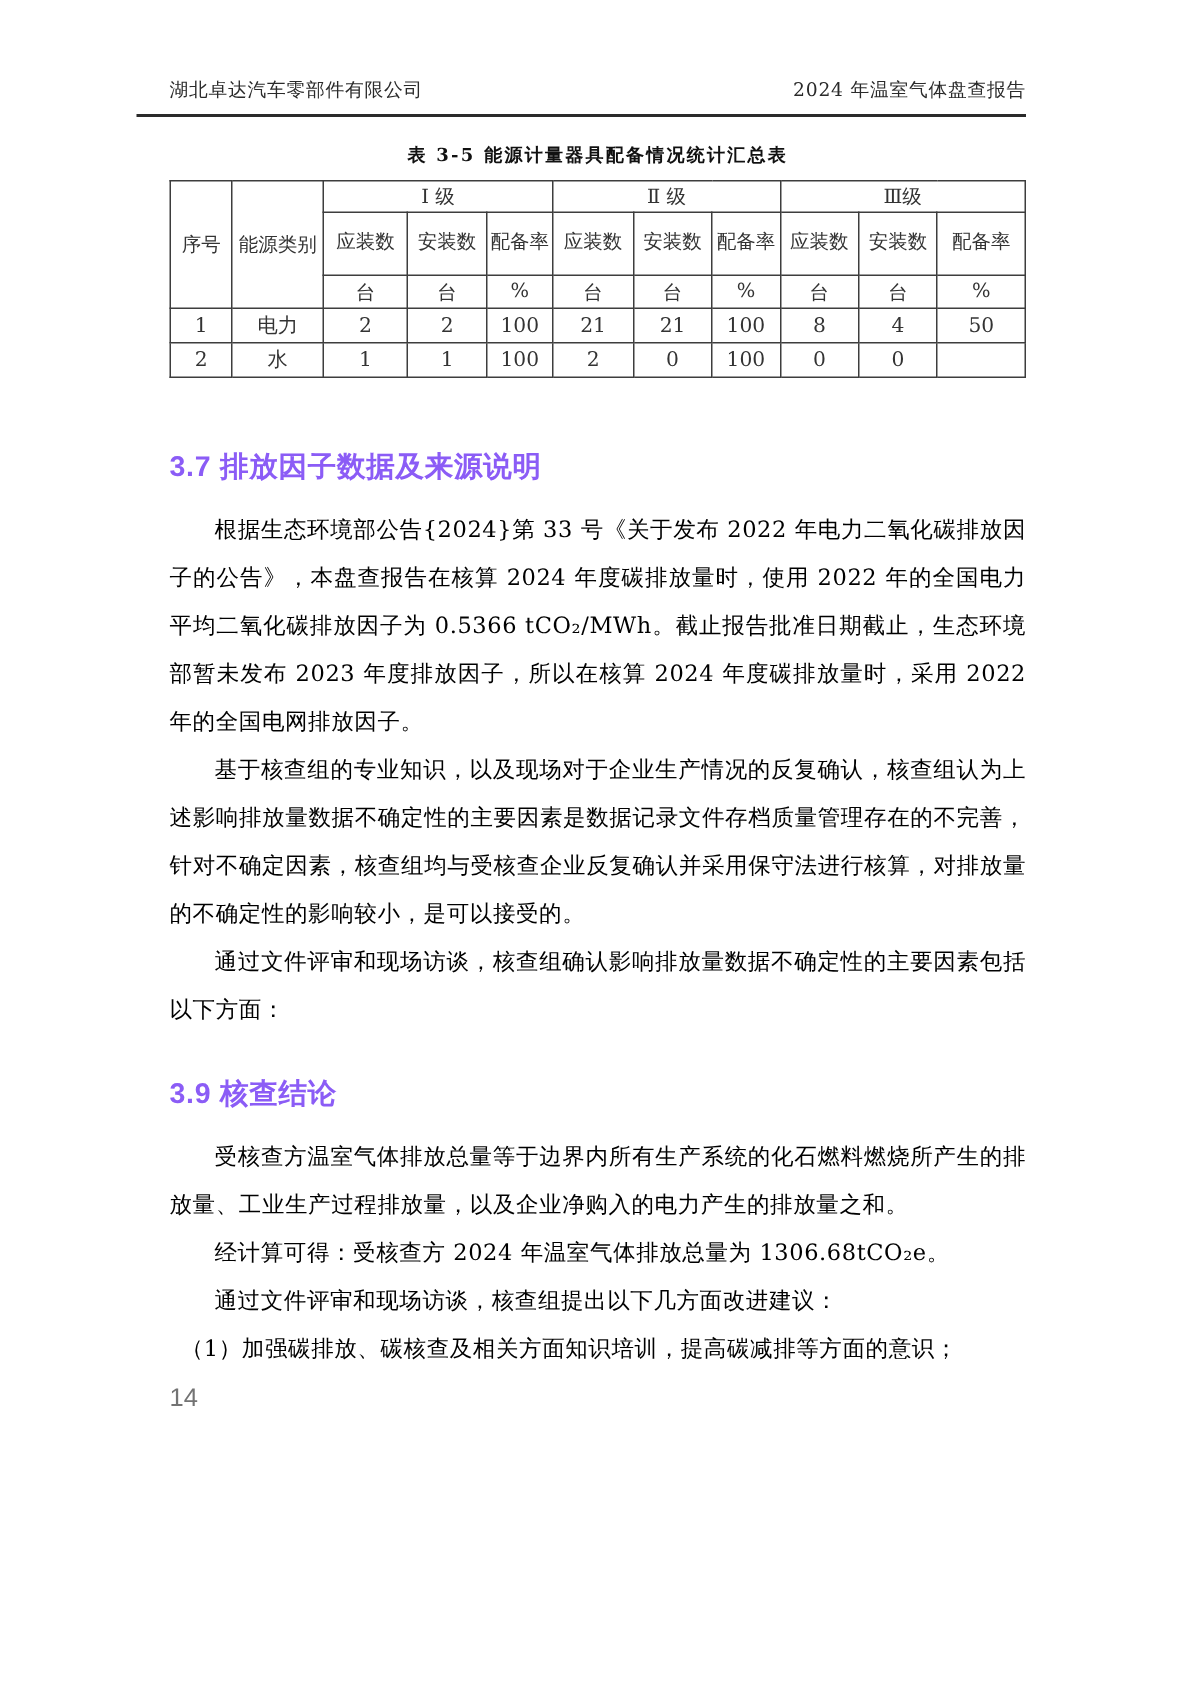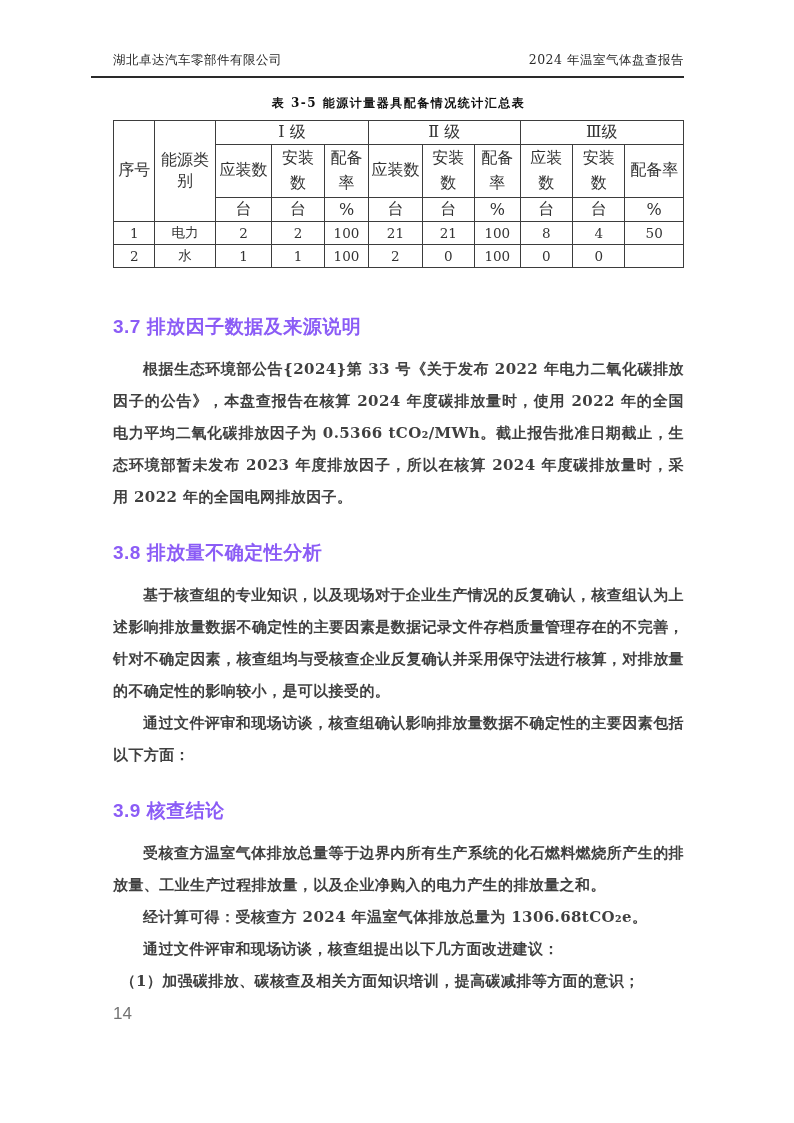--- a/index.html
+++ b/index.html
@@ -40,21 +40,21 @@
   table.meter-table {
     width: 100%;
     border-collapse: collapse;
     table-layout: fixed;
     margin-top: 8px;
   }
   table.meter-table td {
     border: 1px solid #3d3d3d;
     text-align: center;
     vertical-align: middle;
-    font-size: 16px;
+    font-size: 13px;
     color: #333;
     padding: 1px 2px;
     overflow: hidden;
   }
   tr.r-level td { height: 20px; }
   tr.r-names td { height: 42px; line-height: 1.55; }
   tr.r-units td { height: 22px; }
   tr.r-data td  { height: 23px; font-size: 13.5px; }
   h2.sec-heading {
     font-family: "Liberation Sans", "DejaVu Sans", sans-serif;
@@ -63,23 +63,22 @@
     color: #8b5cf6;
     letter-spacing: 0.5px;
     margin: 27px 0 13px 0;
   }
   h2.sec-heading.first { margin-top: 46px; }
   .sec p {
     font-size: 15px;
     line-height: 32px;
     text-align: justify;
     text-indent: 2em;
-    color: #404040;
+    color: #000000;
     letter-spacing: 0.4px;
-    font-weight: bold;
   }
   .sec p.p-list { text-indent: 0.5em; }
   .page-num {
     font-family: "Liberation Sans", "DejaVu Sans", sans-serif;
     font-size: 17px;
     color: #737373;
     margin-top: 7px;
   }
 </style>
 </head>
@@ -167,21 +166,20 @@
       </tr>
     </tbody>
   </table>
 
   <div class="sec">
     <h2 class="sec-heading first">3.7 排放因子数据及来源说明</h2>
     <p>根据生态环境部公告{2024}第 33 号《关于发布 2022 年电力二氧化碳排放因子的公告》，本盘查报告在核算 2024 年度碳排放量时，使用 2022 年的全国电力平均二氧化碳排放因子为 0.5366 tCO₂/MWh。截止报告批准日期截止，生态环境部暂未发布 2023 年度排放因子，所以在核算 2024 年度碳排放量时，采用 2022 年的全国电网排放因子。</p>
   </div>
 
   <div class="sec">
-    <h2 class="sec-heading">3.8 排放量不确定性分析</h2>
     <p>基于核查组的专业知识，以及现场对于企业生产情况的反复确认，核查组认为上述影响排放量数据不确定性的主要因素是数据记录文件存档质量管理存在的不完善，针对不确定因素，核查组均与受核查企业反复确认并采用保守法进行核算，对排放量的不确定性的影响较小，是可以接受的。</p>
     <p>通过文件评审和现场访谈，核查组确认影响排放量数据不确定性的主要因素包括以下方面：</p>
   </div>
 
   <div class="sec">
     <h2 class="sec-heading">3.9 核查结论</h2>
     <p>受核查方温室气体排放总量等于边界内所有生产系统的化石燃料燃烧所产生的排放量、工业生产过程排放量，以及企业净购入的电力产生的排放量之和。</p>
     <p>经计算可得：受核查方 2024 年温室气体排放总量为 1306.68tCO₂e。</p>
   </div>
 

